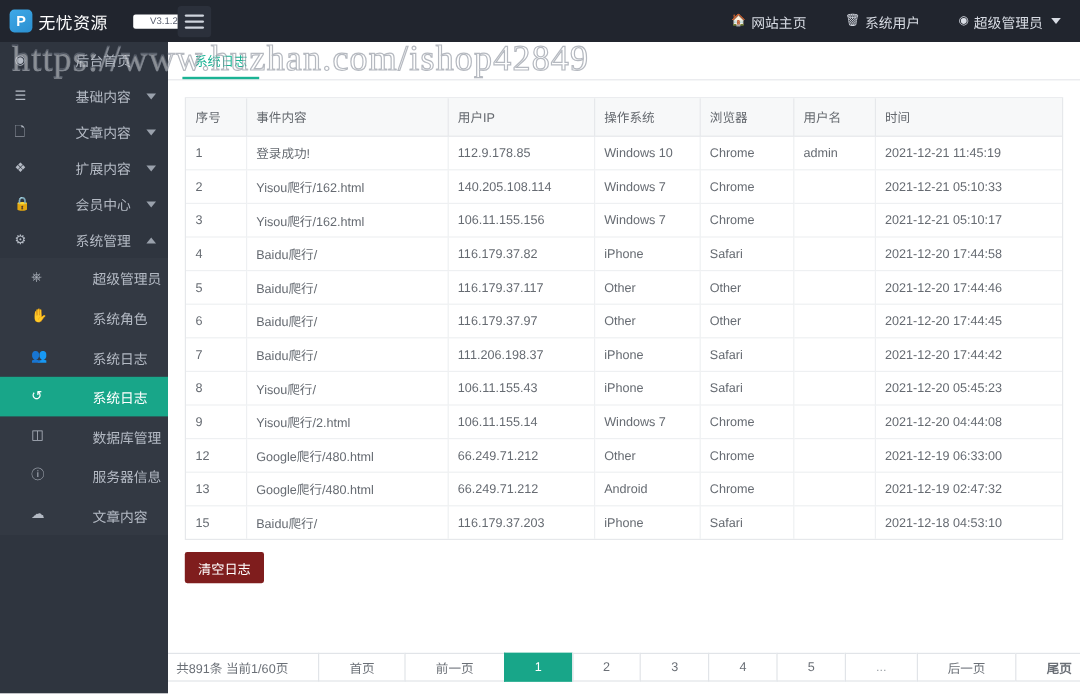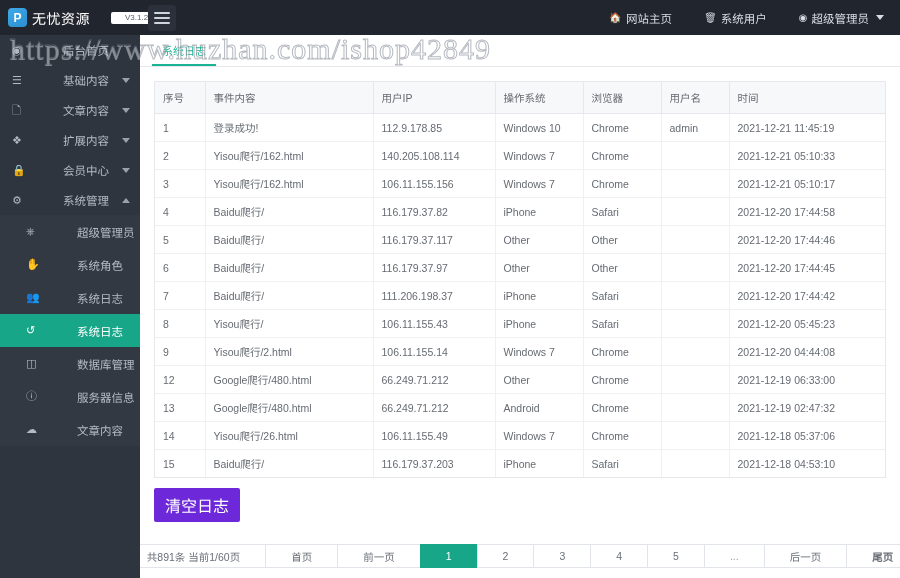--- a/index.html
+++ b/index.html
@@ -209,23 +209,23 @@
   .col-os    { width: 88px; }
   .col-br    { width: 78px; }
   .col-user  { width: 68px; }
   .col-time  { width: auto; }
 
   .btn-bar {
     margin: 10px 0 0 14px;
   }
   .btn-green {
     display: inline-block;
-    background: #6d28d9;
+    background: #7f1d1d;
     color: #ffffff;
-    font-size: 16px;
+    font-size: 11px;
     padding: 5px 11px;
     border: none;
     border-radius: 2px;
     cursor: pointer;
     font-family: inherit;
   }
 
   
   .pager {
     position: absolute;
@@ -513,29 +513,20 @@
             <tr>
               <td>13</td>
               <td>Google爬行/480.html</td>
               <td>66.249.71.212</td>
               <td>Android</td>
               <td>Chrome</td>
               <td></td>
               <td>2021-12-19 02:47:32</td>
             </tr>
             <tr>
-              <td>14</td>
-              <td>Yisou爬行/26.html</td>
-              <td>106.11.155.49</td>
-              <td>Windows 7</td>
-              <td>Chrome</td>
-              <td></td>
-              <td>2021-12-18 05:37:06</td>
-            </tr>
-            <tr>
               <td>15</td>
               <td>Baidu爬行/</td>
               <td>116.179.37.203</td>
               <td>iPhone</td>
               <td>Safari</td>
               <td></td>
               <td>2021-12-18 04:53:10</td>
             </tr>
           </tbody>
       </table>

